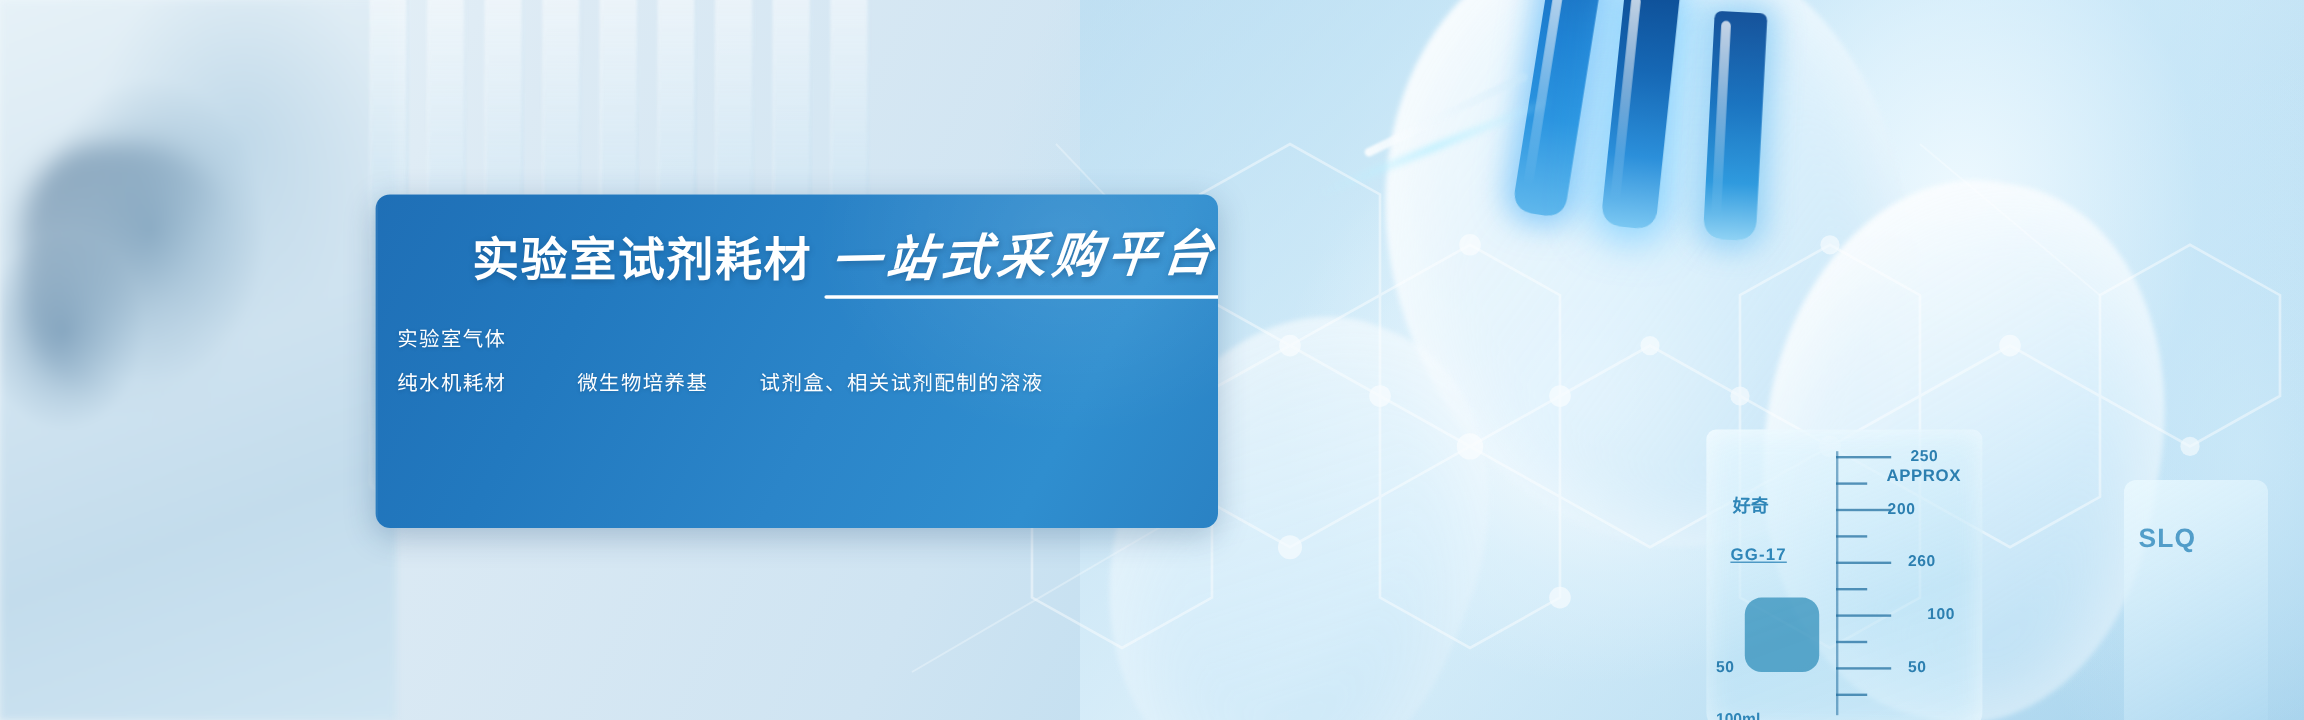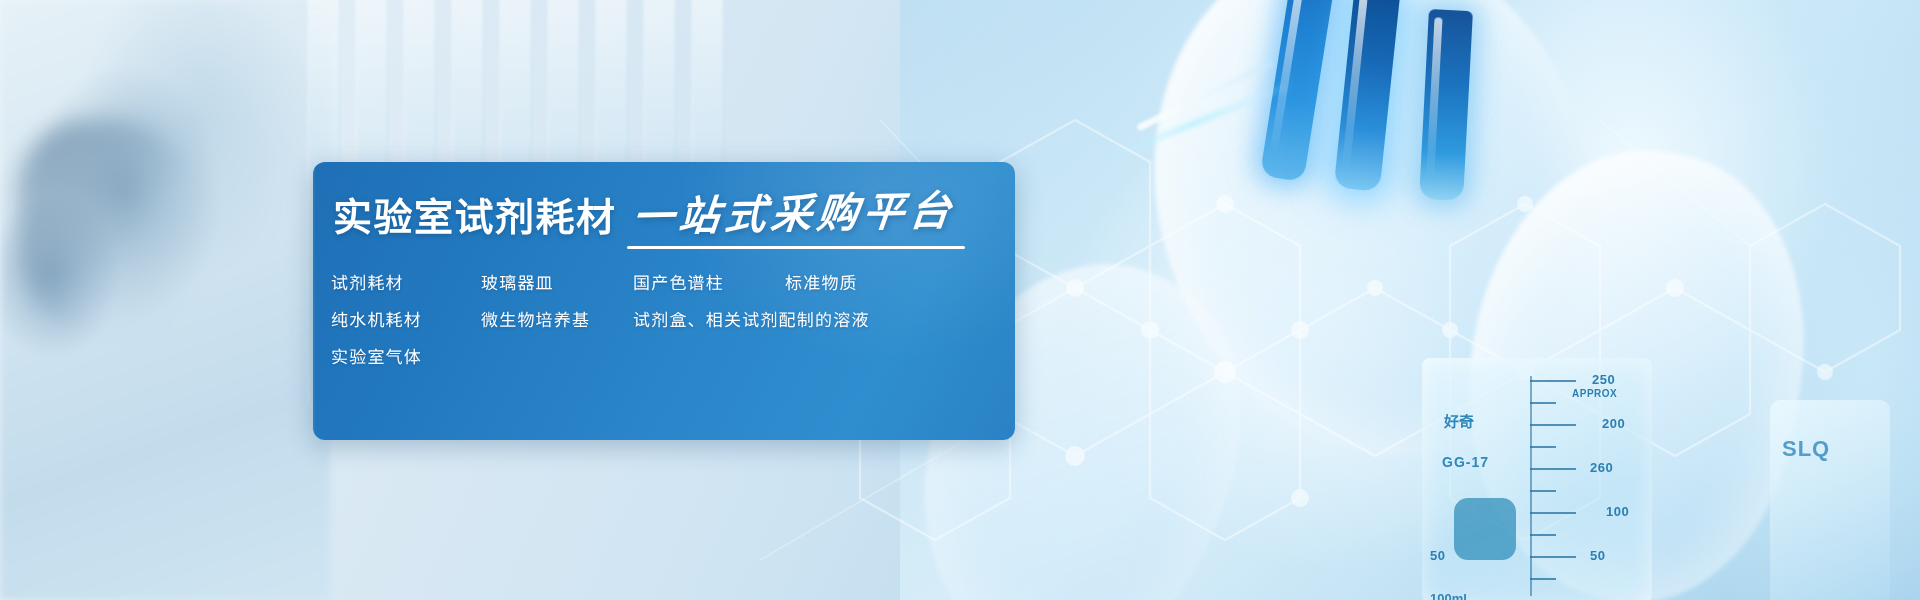--- a/index.html
+++ b/index.html
@@ -117,21 +117,21 @@
   .beaker-scale i.lg{width:46px;}
   .beaker-scale i.sm{width:26px;}
   .beaker-scale .vline{position:absolute;left:0;top:0;width:2px;height:100%;background:rgba(36,112,160,.55);}
   .beaker-txt{
     position:absolute;color:#2c7fb0;font-family:"Liberation Sans",sans-serif;
     font-size:13px;font-weight:700;letter-spacing:.5px;
   }
   .beaker-brand{
     position:absolute;left:22px;top:52px;color:#2f86b8;font-size:15px;font-weight:700;
   }
-  .beaker-code{position:absolute;left:20px;top:96px;color:#2f86b8;font-size:14px;font-weight:700;letter-spacing:1px;}
+  .beaker-code{position:absolute;left:20px;top:96px;color:#2f86b8;font-size:14px;font-weight:700;letter-spacing:1px;text-decoration:underline;}
   .beaker-label{
     position:absolute;left:32px;bottom:48px;width:62px;height:62px;border-radius:14px;
     background:rgba(45,140,185,.72);
   }
   .beaker-ml{position:absolute;left:8px;bottom:2px;color:#2f86b8;font-size:13px;font-weight:700;}
   .tube-right{
     position:absolute;right:30px;bottom:-10px;width:120px;height:210px;
     background:linear-gradient(150deg,rgba(236,250,255,.8),rgba(176,218,242,.6));
     border-radius:10px;filter:blur(.4px);
   }
@@ -152,20 +152,21 @@
     background:
       linear-gradient(90deg,rgba(255,255,255,.05) 0 2px,rgba(255,255,255,0) 2px 40px),
       radial-gradient(ellipse 300px 240px at 82% 12%, rgba(255,255,255,.10), rgba(255,255,255,0) 70%);
     pointer-events:none;
   }
   .panel-inner{position:relative;z-index:2;padding:32px 0 0 18px;}
 
   .headline{
     display:flex;align-items:flex-end;white-space:nowrap;
     padding-left:2px;
+    justify-content:flex-end;
   }
   .hl-a{
     color:#ffffff;font-size:39px;font-weight:800;letter-spacing:1.5px;
     line-height:1;
     text-shadow:0 2px 5px rgba(12,56,96,.35);
     font-family:"DejaVu Sans","Liberation Sans",sans-serif;
   }
   .hl-b-wrap{position:relative;margin-left:16px;padding-bottom:2px;}
   .hl-b{
     display:block;color:#ffffff;font-size:41px;font-weight:700;
@@ -274,22 +275,22 @@
       <i class="lg" style="top:48px"></i>
         <i class="sm" style="top:70px"></i>
       <i class="lg" style="top:92px"></i>
         <i class="sm" style="top:114px"></i>
       <i class="lg" style="top:136px"></i>
         <i class="sm" style="top:158px"></i>
       <i class="lg" style="top:180px"></i>
         <i class="sm" style="top:202px"></i>
     </div>
     <div class="beaker-txt" style="left:170px;top:14px">250</div>
-    <div class="beaker-txt" style="left:150px;top:30px;font-size:10px">APPROX</div>
-    <div class="beaker-txt" style="left:180px;top:58px">200</div>
+    <div class="beaker-txt" style="left:150px;top:30px;font-size:14px">APPROX</div>
+    <div class="beaker-txt" style="left:151px;top:58px">200</div>
     <div class="beaker-txt" style="left:168px;top:102px">260</div>
     <div class="beaker-txt" style="left:184px;top:146px">100</div>
     <div class="beaker-txt" style="left:168px;top:190px">50</div>
     <div class="beaker-txt" style="left:8px;top:190px">50</div>
   </div>
 
   <div class="tube-right">
     <div class="slq">SLQ</div>
   </div>
 
@@ -299,34 +300,28 @@
       <div class="headline">
         <span class="hl-a">实验室试剂耗材</span>
         <span class="hl-b-wrap">
           <span class="hl-b">一站式采购平台</span>
           <span class="hl-underline"></span>
         </span>
       </div>
 
       <div class="cats">
 
+
         <div class="cat-row">
-          <span class="cat c1">试剂耗材</span>
-          <span class="cat c2">玻璃器皿</span>
-          <span class="cat c3">国产色谱柱</span>
-          <span class="cat c4">标准物质</span>
+          <span class="cat c1">实验室气体</span>
         </div>
 
         <div class="cat-row">
           <span class="cat c1">纯水机耗材</span>
           <span class="cat c2">微生物培养基</span>
           <span class="cat c4">试剂盒、相关试剂配制的溶液</span>
         </div>
 
-        <div class="cat-row">
-          <span class="cat c1">实验室气体</span>
-        </div>
-
       </div>
     </div>
   </div>
 
 </div>
 
 </body></html>

